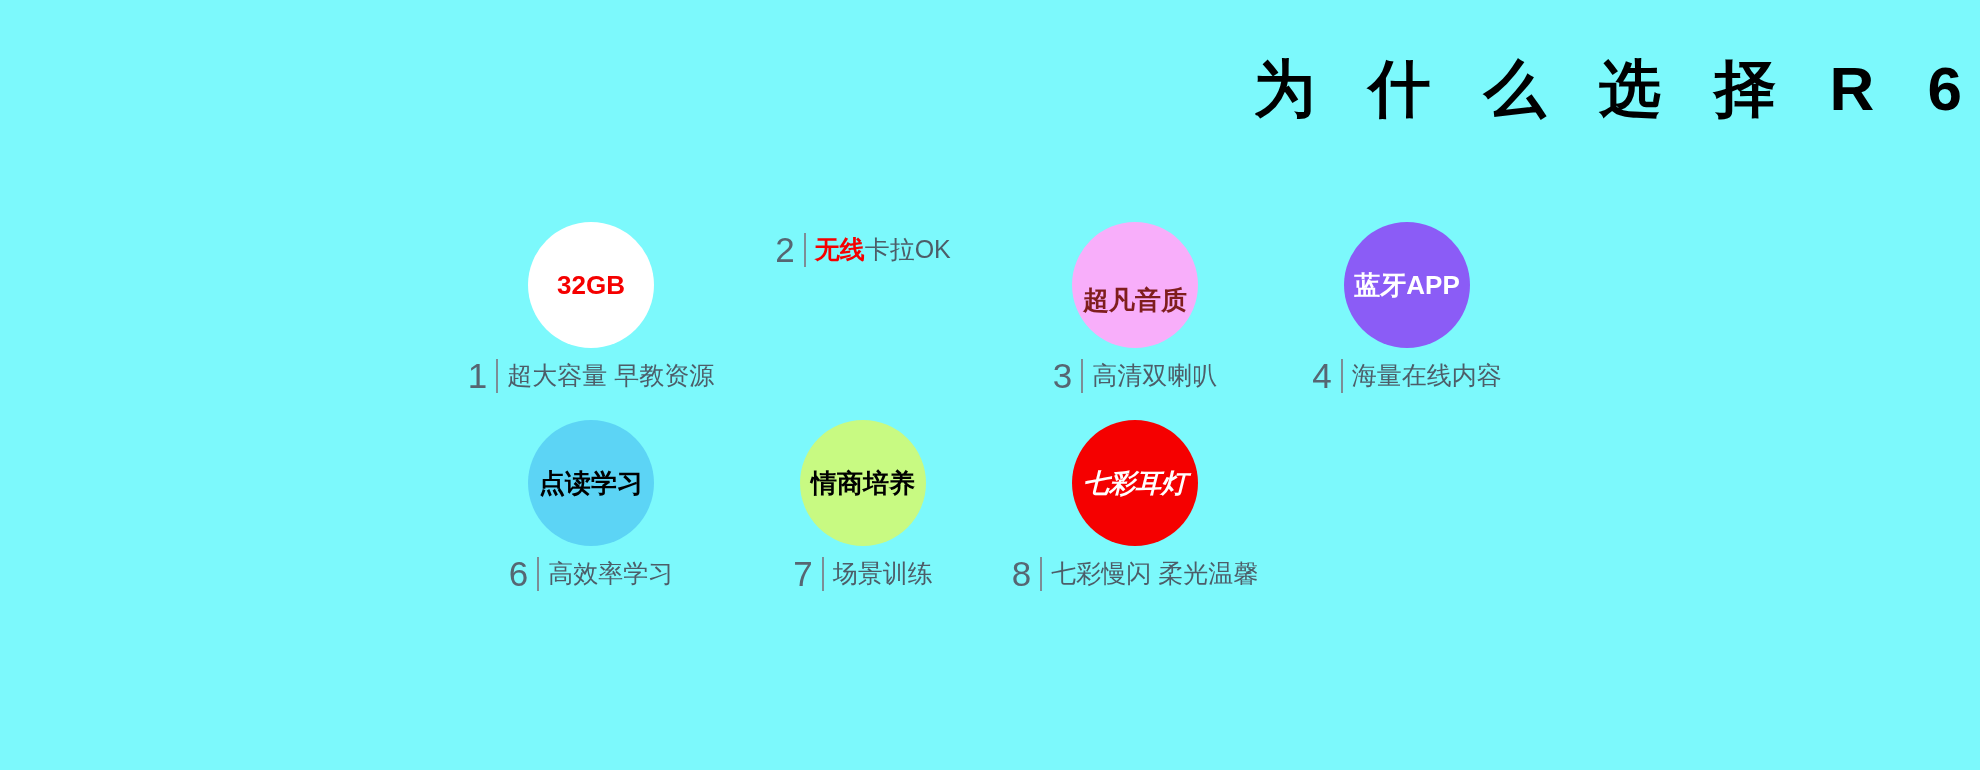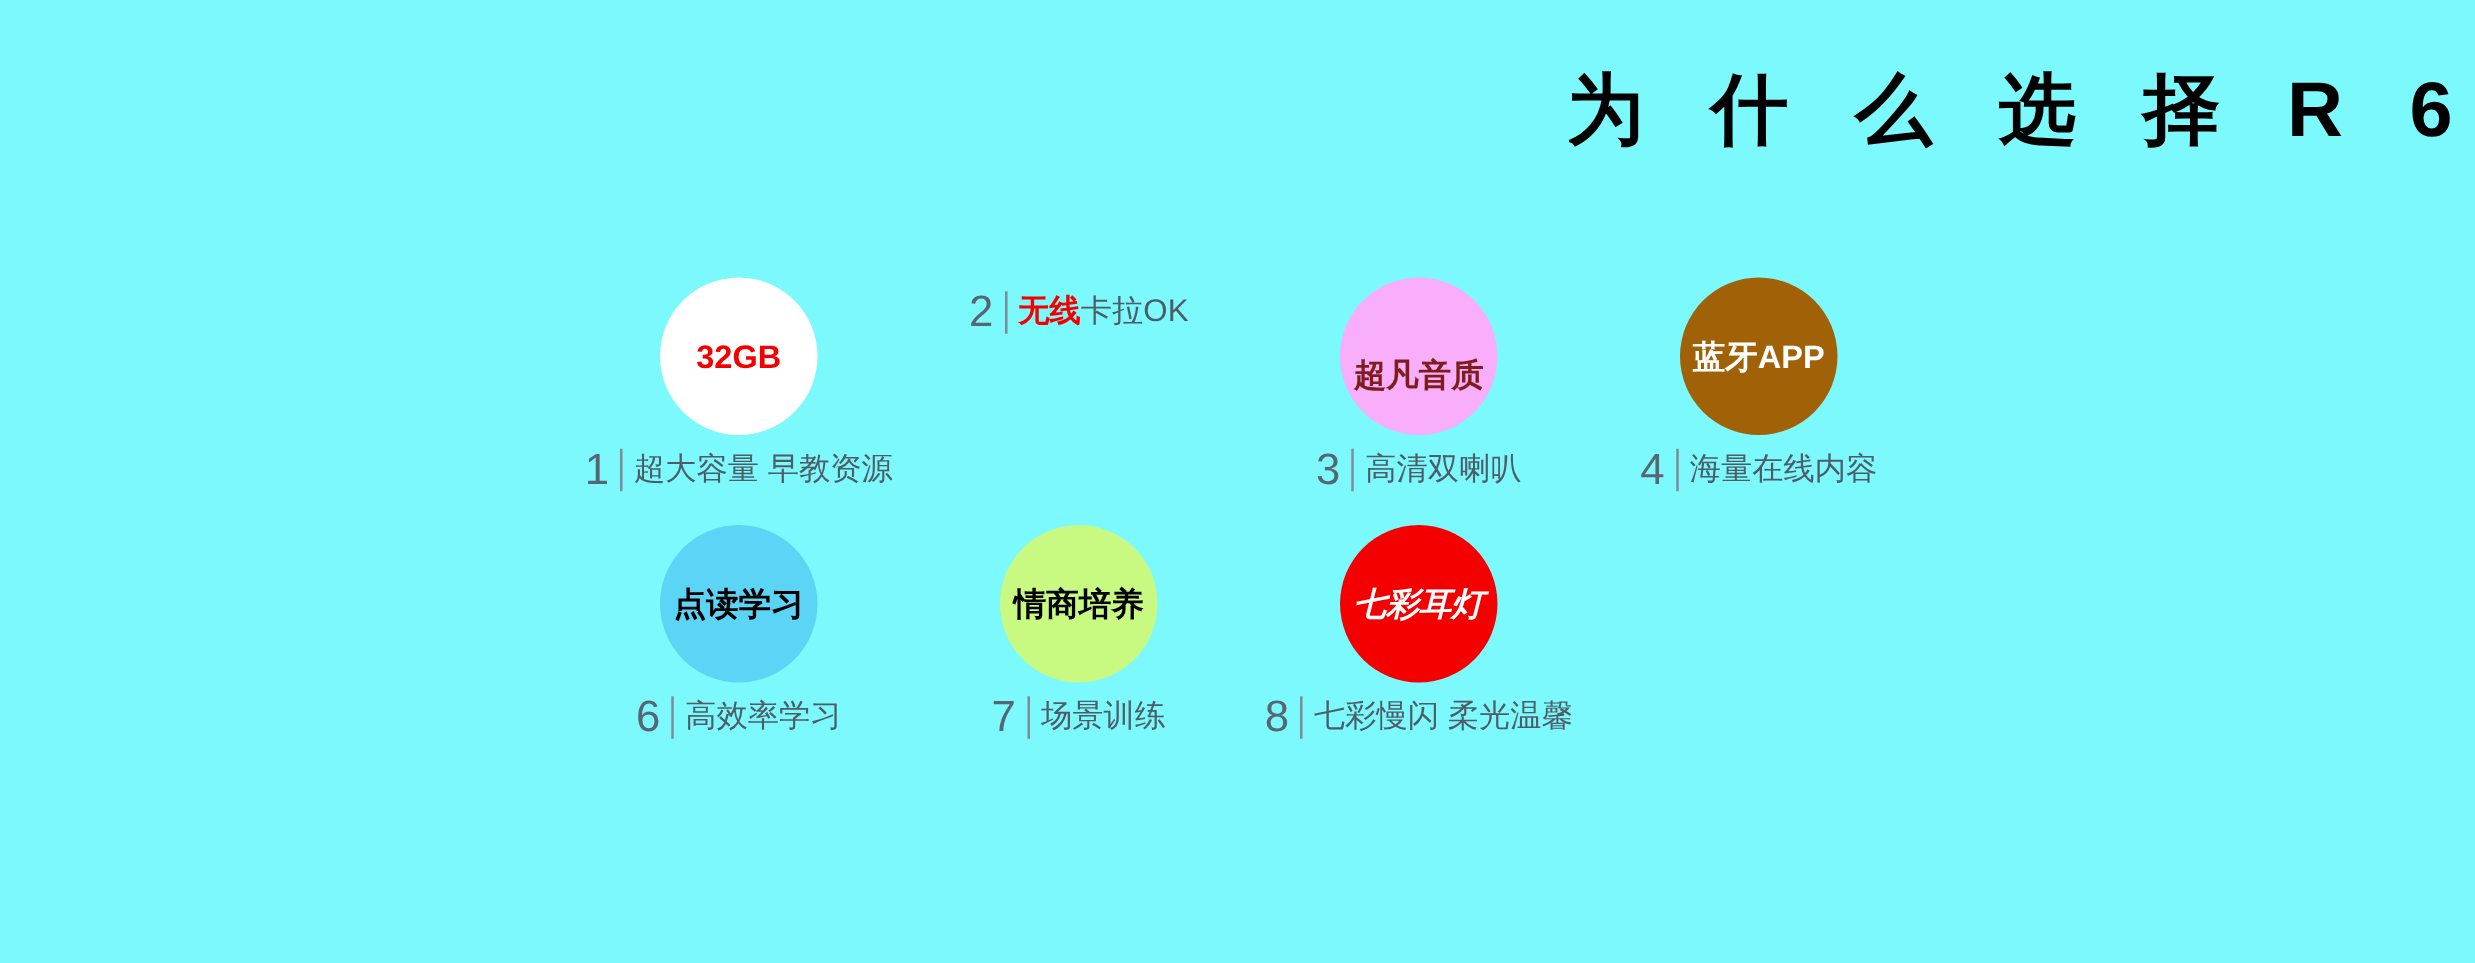--- a/index.html
+++ b/index.html
@@ -148,21 +148,21 @@
       <div class="caption">
         <span class="caption-number">3</span>
         <span class="caption-rule"></span>
         <span class="caption-text">
           <span class="hl"></span><span>高清双喇叭</span>
         </span>
       </div>
     </div>
 
     <div class="cell">
-      <div class="badge" style="background: #a16207;">
+      <div class="badge" style="background: #8b5cf6;">
         <span class="badge-label" style="color: rgb(255, 255, 255);">蓝牙APP</span>
       </div>
       <div class="caption">
         <span class="caption-number">4</span>
         <span class="caption-rule"></span>
         <span class="caption-text">
           <span class="hl"></span><span>海量在线内容</span>
         </span>
       </div>
     </div>

